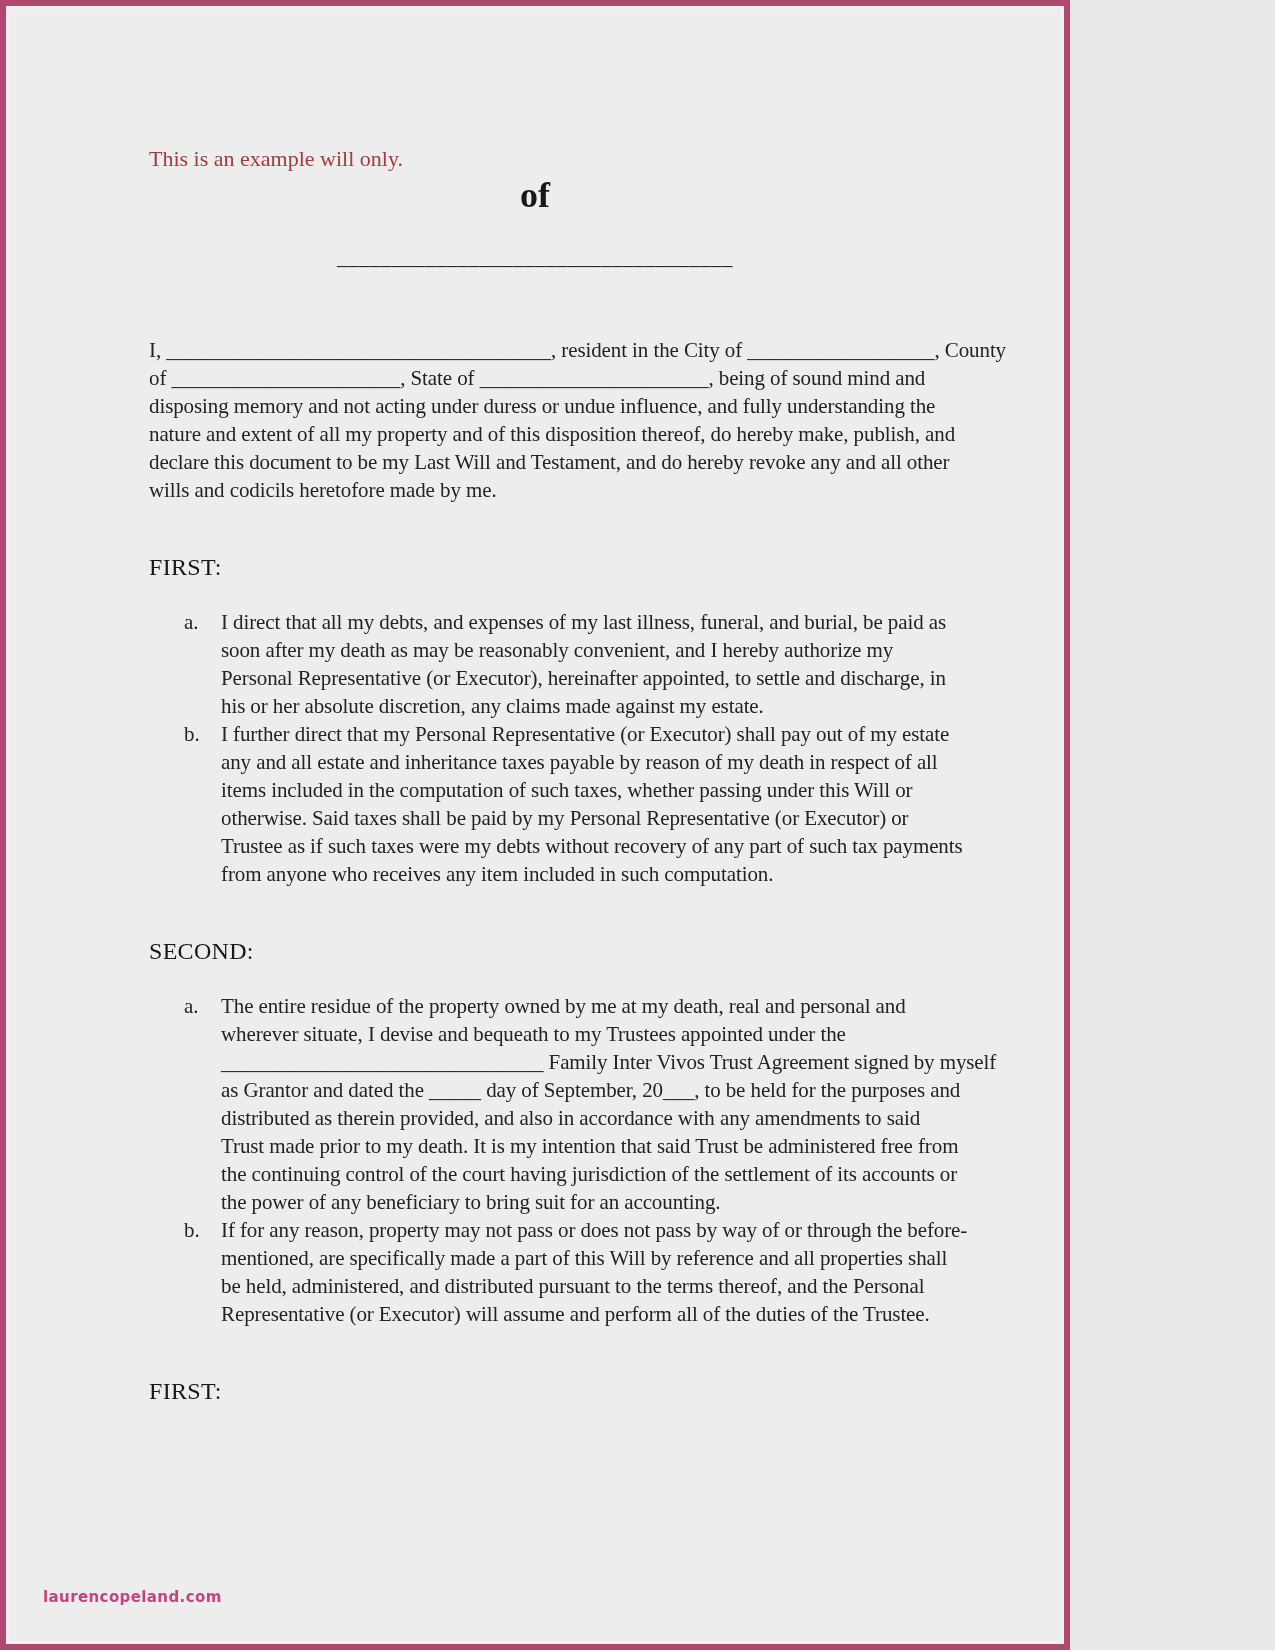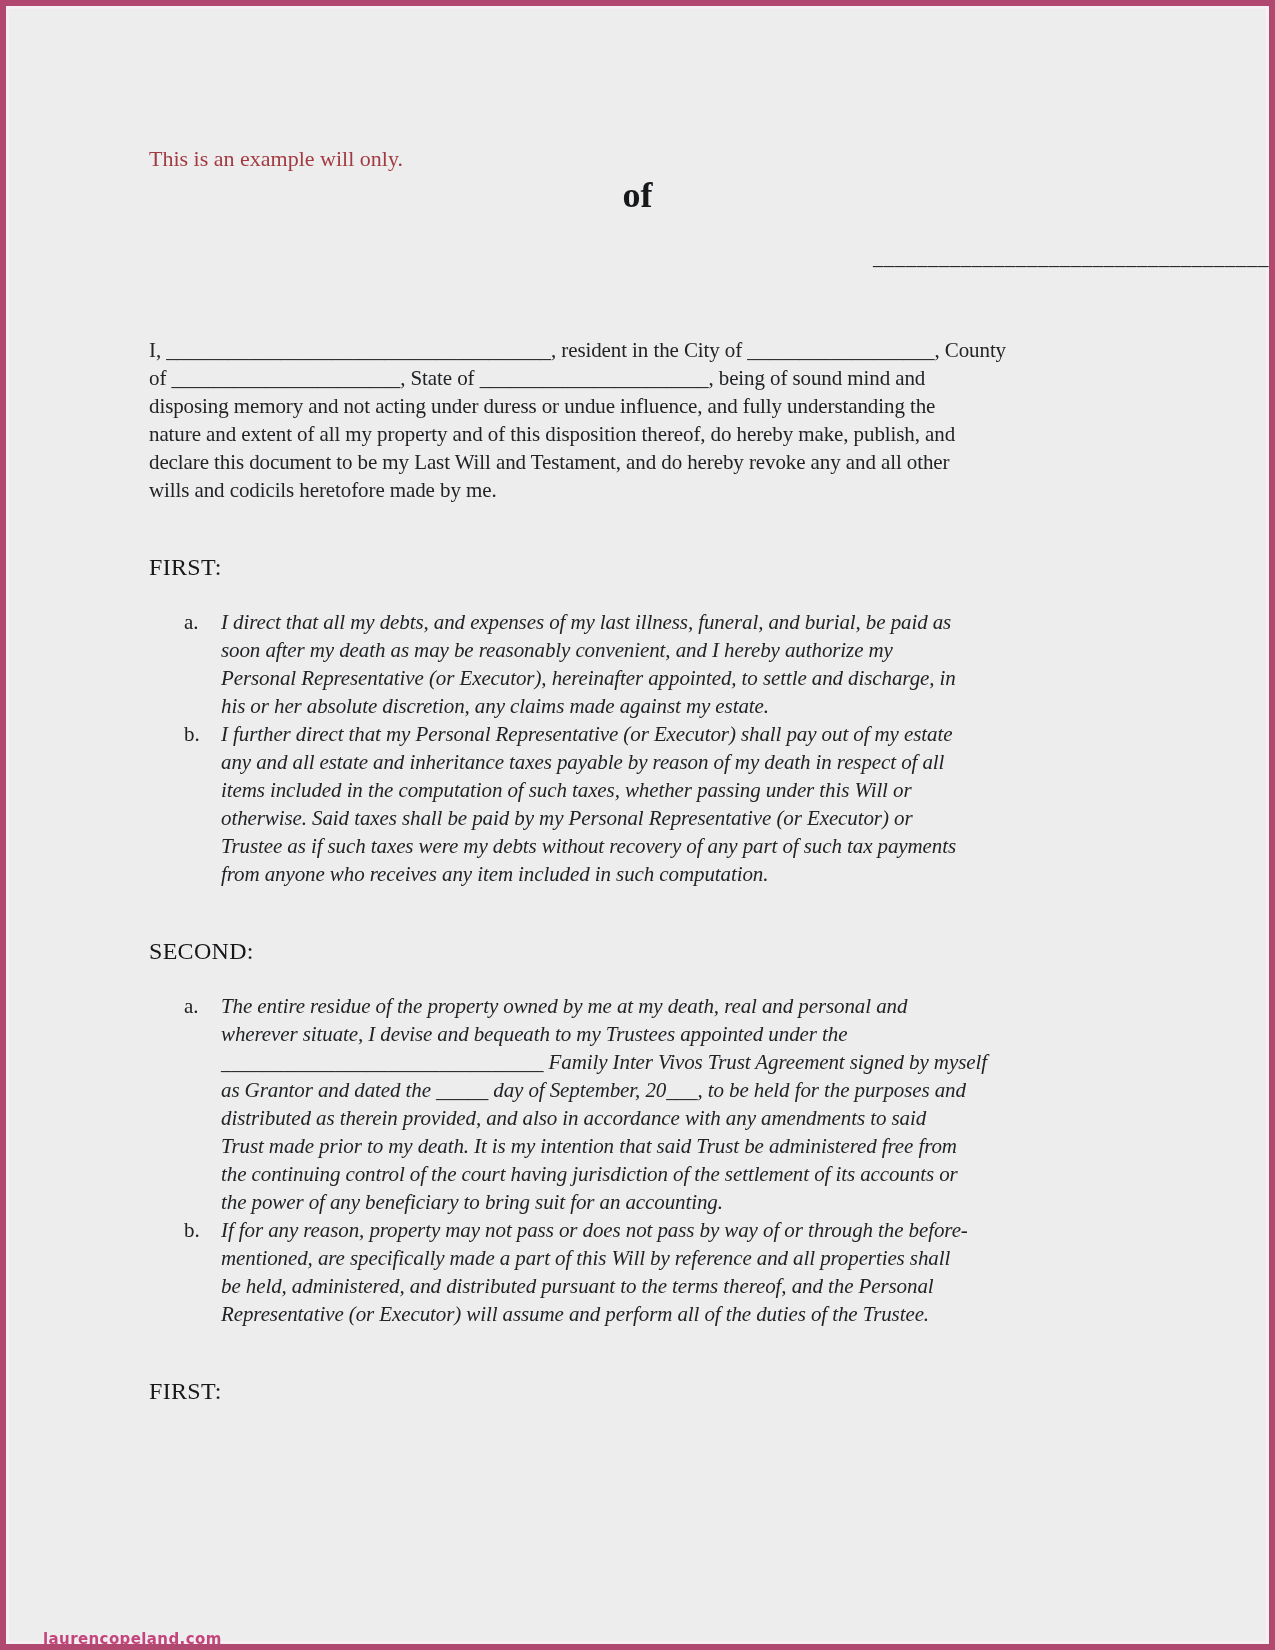--- a/index.html
+++ b/index.html
@@ -2,21 +2,21 @@
 <html><head>
 <meta charset="utf-8">
 <style>
   html, body {
     margin: 0;
     padding: 0;
     background: #e9e9ea;
   }
   .sheet {
     position: relative;
-    width: 1275px;
+    width: 1070px;
     height: 1650px;
     box-sizing: border-box;
     background: #ededee;
     border: 6px solid #b0486f;
     box-shadow: inset 0 0 0 3px #f6f0f3;
     overflow: hidden;
     font-family: "Liberation Serif", serif;
     color: #212325;
   }
   .disclaimer {
@@ -35,21 +35,21 @@
   }
   .doc-subtitle {
     text-align: center;
     font-size: 36px;
     line-height: 42px;
     font-weight: bold;
     color: #17181a;
   }
   .name-blank {
     margin-top: 26px;
-    text-align: right;
+    text-align: center;
     font-size: 21px;
     line-height: 30px;
     color: #17181a;
     letter-spacing: 0.5px;
   }
   .body-text {
     font-size: 21px;
     line-height: 28px;
     white-space: pre;
     letter-spacing: -0.1px;
@@ -74,26 +74,25 @@
     align-items: flex-start;
   }
   .li-marker {
     flex: 0 0 37px;
     width: 37px;
     font-size: 21px;
     line-height: 28px;
   }
   .li-text {
     flex: 0 1 auto;
-    font-style: italic;
   }
   .watermark {
     position: absolute;
     left: 37px;
-    top: 1624px;
+    top: 1582px;
     font-family: "DejaVu Sans", sans-serif;
     font-size: 15px;
     font-weight: bold;
     letter-spacing: 0.4px;
     color: #c4447c;
   }
 </style>
 </head>
 <body>
 

